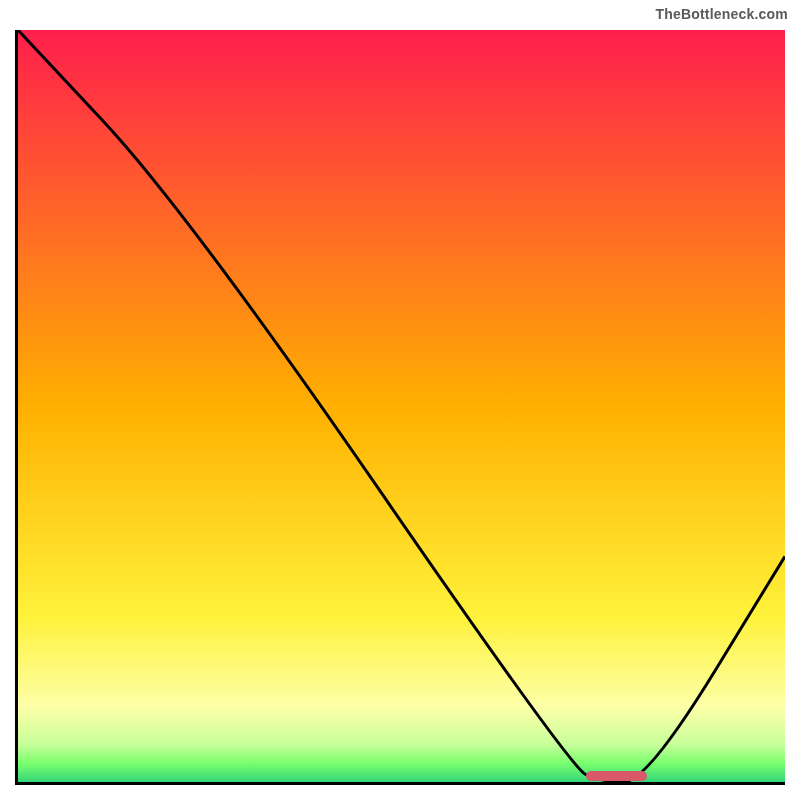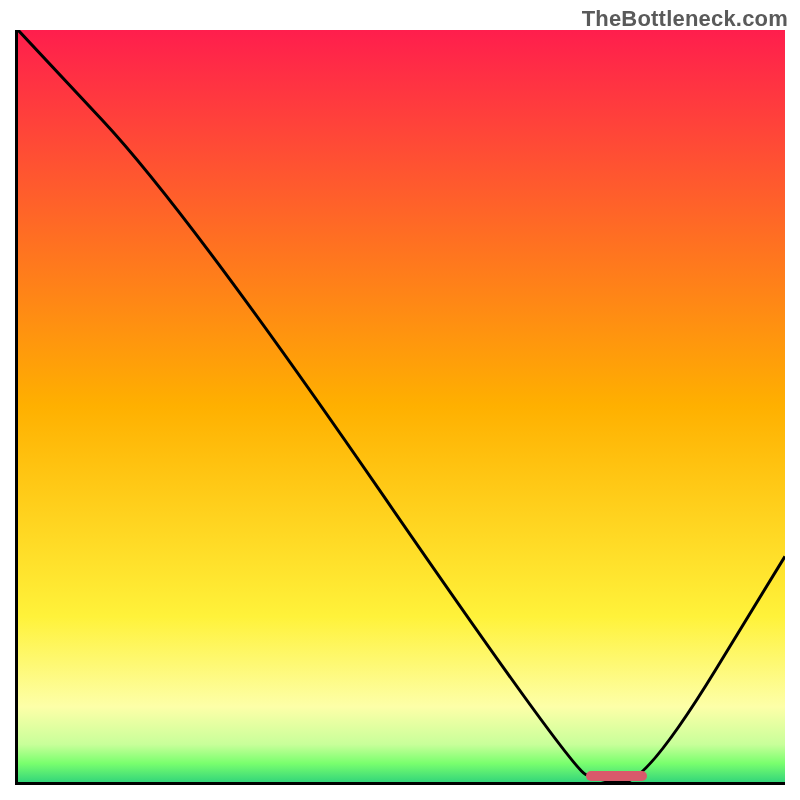--- a/index.html
+++ b/index.html
@@ -8,21 +8,21 @@
     width: 800px;
     height: 800px;
     overflow: hidden;
     background: #ffffff;
     font-family: Arial, Helvetica, sans-serif;
   }
   .watermark {
     position: absolute;
     top: 6px;
     right: 12px;
-    font-size: 22px;
+    font-size: 14px;
     font-weight: 600;
     color: #5a5a5a;
     letter-spacing: 0.2px;
     z-index: 10;
   }
   .plot-area {
     position: absolute;
     left: 15px;
     top: 30px;
     width: 770px;

